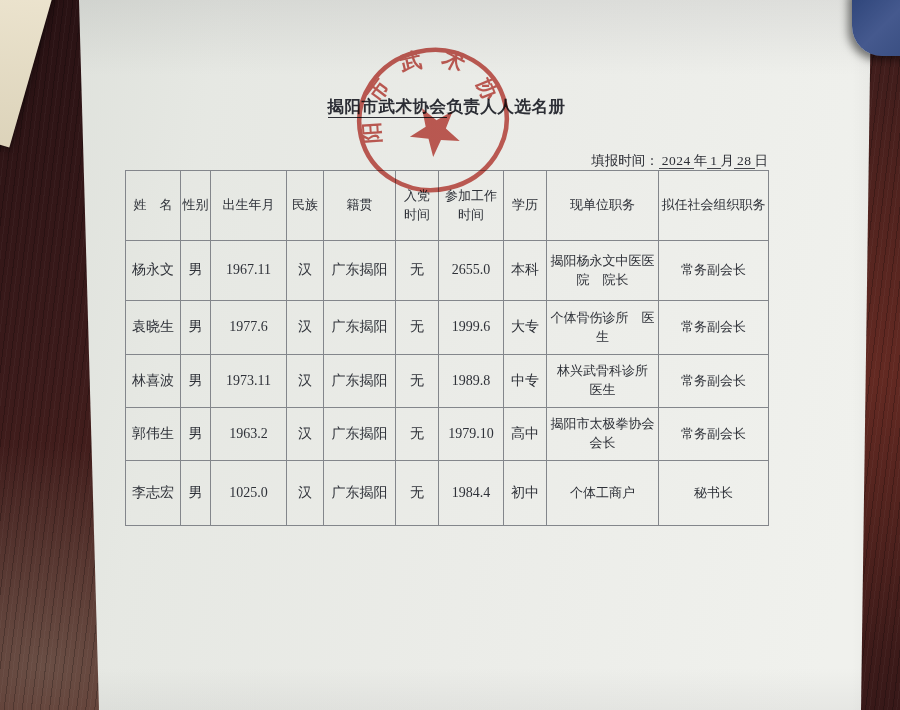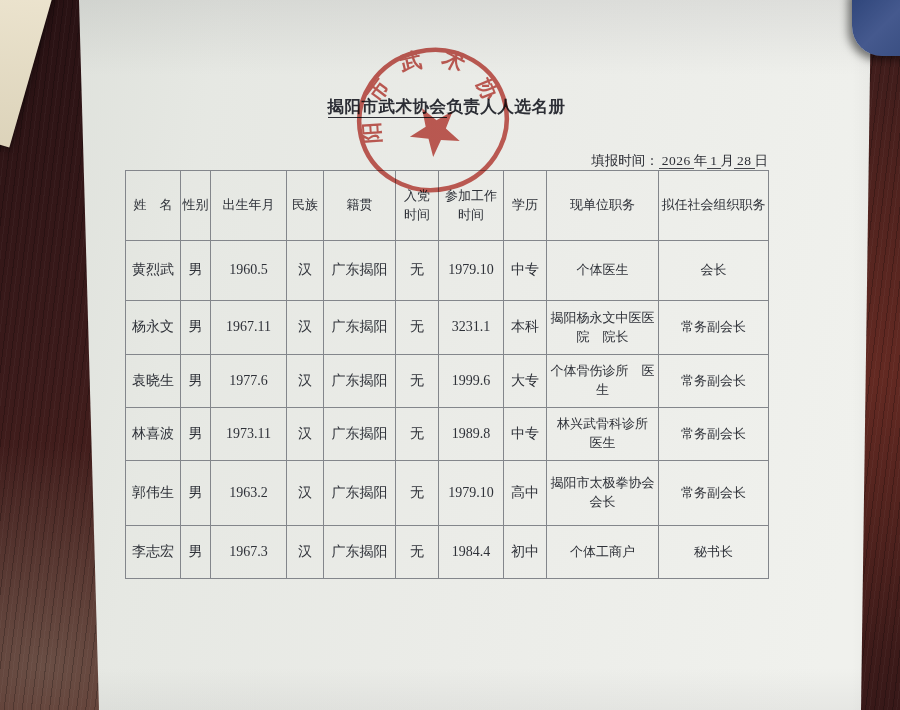--- a/index.html
+++ b/index.html
@@ -99,21 +99,21 @@
 <body>
 
 <div class="scene">
 
   <div class="note"></div>
 
   <div class="paper">
 
     <h1 class="title"><span class="u">揭阳市武术协会</span><span>负责人人选名册</span></h1>
 
-    <div class="date"><span>填报时间：</span><span class="num">2026</span><span>年</span><span class="num">1</span><span>月</span><span class="num">28</span><span>日</span></div>
+    <div class="date"><span>填报时间：</span><span class="num">2024</span><span>年</span><span class="num">1</span><span>月</span><span class="num">28</span><span>日</span></div>
 
     <table class="roster">
       <colgroup>
         <col style="width:55px">
           <col style="width:30px">
           <col style="width:76px">
         <col style="width:37px">
           <col style="width:72px">
           <col style="width:43px">
         <col style="width:65px">
@@ -132,39 +132,27 @@
 时间</th>
             <th>参加工作
 时间</th>
             <th>学历</th>
             <th>现单位职务</th>
             <th>拟任社会组织职务</th>
           </tr>
       </thead>
       <tbody>
           <tr>
-            <td>黄烈武</td>
-            <td>男</td>
-            <td>1960.5</td>
-            <td>汉</td>
-            <td>广东揭阳</td>
-            <td>无</td>
-            <td>1979.10</td>
-            <td>中专</td>
-            <td>个体医生</td>
-            <td>会长</td>
-          </tr>
-          <tr>
             <td>杨永文</td>
             <td>男</td>
             <td>1967.11</td>
             <td>汉</td>
             <td>广东揭阳</td>
             <td>无</td>
-            <td>3231.1</td>
+            <td>2655.0</td>
             <td>本科</td>
             <td>揭阳杨永文中医医院　院长</td>
             <td>常务副会长</td>
           </tr>
           <tr>
             <td>袁晓生</td>
             <td>男</td>
             <td>1977.6</td>
             <td>汉</td>
             <td>广东揭阳</td>
@@ -194,21 +182,21 @@
             <td>广东揭阳</td>
             <td>无</td>
             <td>1979.10</td>
             <td>高中</td>
             <td>揭阳市太极拳协会　会长</td>
             <td>常务副会长</td>
           </tr>
           <tr>
             <td>李志宏</td>
             <td>男</td>
-            <td>1967.3</td>
+            <td>1025.0</td>
             <td>汉</td>
             <td>广东揭阳</td>
             <td>无</td>
             <td>1984.4</td>
             <td>初中</td>
             <td>个体工商户</td>
             <td>秘书长</td>
           </tr>
         </tbody>
     </table>

